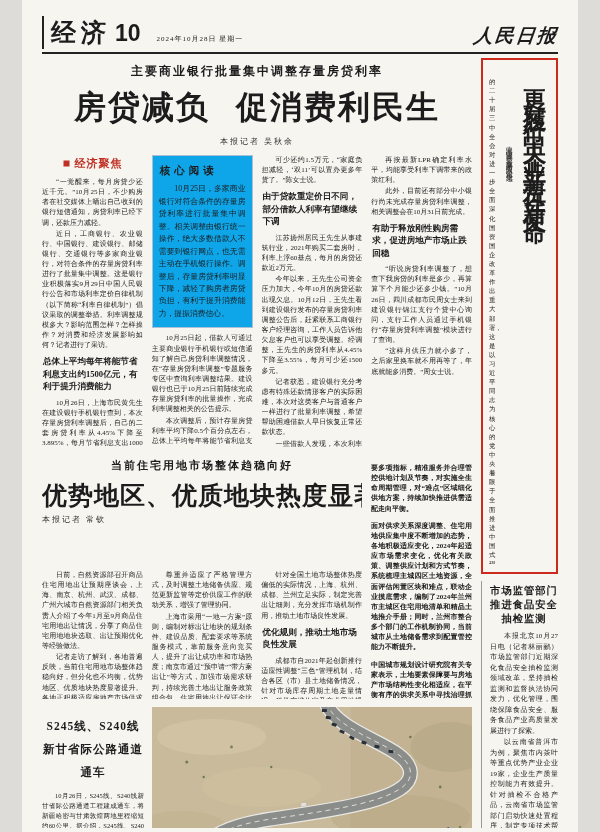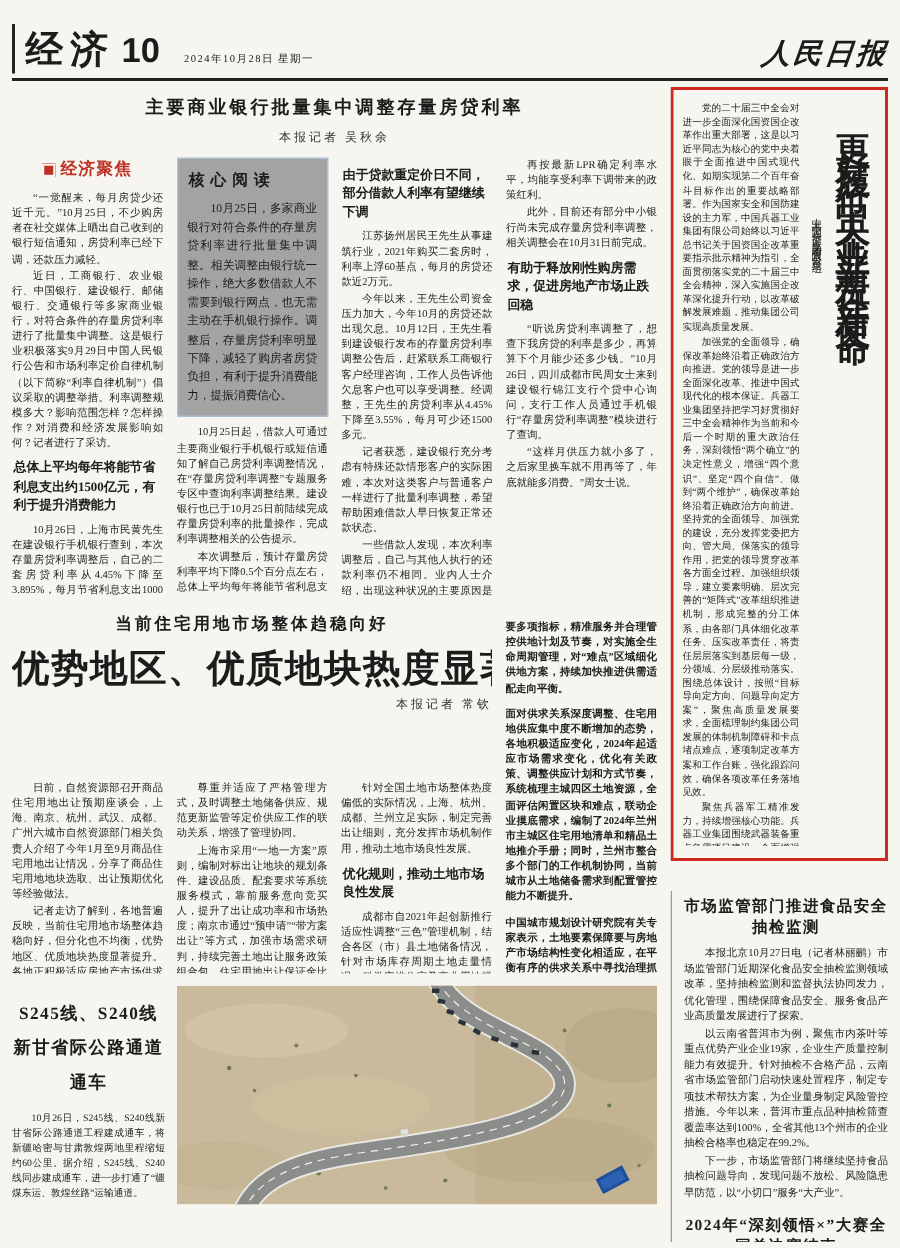--- a/index.html
+++ b/index.html
@@ -1,19 +1,19 @@
 <!DOCTYPE html>
 <html><head>
 <meta charset="utf-8">
 <style>
   html,body{margin:0;padding:0;background:#dddcd8;}
   .page{
-    width:600px;height:832px;margin:0 auto;background:#f7f5f0;
+    width:556px;height:832px;margin:0 auto;background:#f7f5f0;
     font-family:"Liberation Serif","DejaVu Serif",serif;color:#1c1c1c;
-    overflow:hidden;box-sizing:border-box;padding:0 8px;position:relative;
+    overflow:hidden;box-sizing:border-box;padding:0 20px;position:relative;
   }
   
   .masthead-row{display:flex;align-items:flex-end;border-bottom:2px solid #222;padding:16px 0 3px 0;}
   .header-left{border-left:2.5px solid #222;padding-left:7px;display:flex;align-items:baseline;}
   .section-label{font-size:25px;font-weight:bold;letter-spacing:5px;}
   .page-num{font-size:23px;font-weight:bold;margin-left:4px;font-family:"Liberation Sans",sans-serif;}
   .date-line{font-size:7px;margin-left:16px;letter-spacing:1px;}
   .masthead{margin-left:auto;font-size:19px;font-weight:bold;font-style:italic;transform:skewX(-6deg);letter-spacing:2px;}
   
   .page-body{display:flex;gap:9px;margin-top:4px;height:770px;overflow:hidden;}
@@ -23,46 +23,46 @@
   .kicker{text-align:center;font-weight:bold;font-size:12px;letter-spacing:2px;margin-top:5px;}
   .headline{text-align:center;font-weight:bold;font-size:32px;letter-spacing:2px;margin:6px 0 0 0;white-space:nowrap;}
   .headline .gap{display:inline-block;width:26px;}
   .byline{text-align:center;font-size:8px;letter-spacing:2px;margin:6px 0 8px 0;color:#333;}
   .cols{display:flex;gap:9px;height:292px;overflow:hidden;}
   .col{flex:1;font-size:7px;line-height:1.45;text-align:justify;overflow:hidden;}
   .col p,.land-col p,.rb-body p,.small-body p,.road-body p{margin:0 0 1px 0;text-indent:2em;}
   .col-subhead{font-weight:bold;font-size:8.6px;line-height:1.45;margin:5px 1px;text-indent:0;text-align:left;}
   .focus-tag{display:flex;justify-content:center;align-items:center;gap:3px;color:#bf2f23;font-weight:bold;font-size:11px;margin:1px 0 5px 0;letter-spacing:1px;}
   .focus-sq{width:9px;height:9px;background:#bf2f23;box-shadow:inset 0 0 0 1.5px #f7f5f0,inset 0 0 0 3px #bf2f23;}
-  .core-box{border:1px solid #a9c0d6;background:#a3a3a3;padding:7px 6px;margin-bottom:5px;}
+  .core-box{border:1px solid #a9c0d6;background:#0ea5e9;padding:7px 6px;margin-bottom:5px;}
   .core-box-title{font-weight:bold;font-size:10.5px;letter-spacing:4px;margin:0 0 5px 1px;}
   .core-box-text{font-size:7.8px;line-height:1.6;text-align:justify;text-indent:2em;}
   
   .red-box{border:2.5px solid #cd2a1e;height:516px;box-sizing:border-box;padding:8px 6px;display:flex;gap:5px;overflow:hidden;flex:0 0 516px;}
   .rb-body{flex:1;font-size:6.4px;line-height:1.42;text-align:justify;overflow:hidden;}
   .rb-byline{writing-mode:vertical-rl;font-size:6.8px;letter-spacing:2px;padding-top:72px;color:#222;height:300px;}
   .rb-headline{writing-mode:vertical-rl;font-size:23px;font-weight:bold;letter-spacing:10px;padding-top:4px;}
   
   .land{margin-top:9px;display:flex;gap:9px;height:243px;overflow:hidden;}
   .land-left{flex:0 0 320px;overflow:hidden;}
   .land-kicker{text-align:center;font-weight:bold;font-size:11px;letter-spacing:2px;margin-top:2px;}
   .land-headline{text-align:center;font-weight:bold;font-size:25px;letter-spacing:1px;margin:6px 0 2px 0;white-space:nowrap;}
-  .land-byline{text-align:right;font-size:8px;letter-spacing:2px;color:#333;margin-bottom:6px;}
+  .land-byline{text-align:left;font-size:8px;letter-spacing:2px;color:#333;margin-bottom:6px;}
   .land-cols{display:flex;gap:9px;height:182px;overflow:hidden;}
   .land-col{flex:1;font-size:7px;line-height:1.45;text-align:justify;overflow:hidden;margin-top:39px;}
   .land-col4{flex:0 0 101px;font-size:7px;line-height:1.45;text-align:justify;overflow:hidden;font-weight:bold;}
   
   .bottom-row{display:flex;gap:8px;margin-top:8px;height:146px;overflow:hidden;}
   .road-article{flex:0 0 102px;padding-top:8px;overflow:hidden;}
   .road-title{text-align:center;font-weight:bold;font-size:11.5px;line-height:2.0;letter-spacing:1px;}
   .road-body{font-size:6.5px;line-height:1.55;text-align:justify;margin-top:7px;}
   .photo-wrap{flex:1;overflow:hidden;}
   .photo-wrap svg{display:block;width:100%;height:100%;}
   
-  .right-lower{border-left:1px solid #9a9a96;padding-left:8px;margin-top:20px;flex:1;overflow:hidden;}
+  .right-lower{border-left:1px solid #9a9a96;padding-left:8px;margin-top:7px;flex:1;overflow:hidden;}
   .small-title{text-align:center;font-weight:bold;font-size:10.3px;letter-spacing:1px;margin:3px 0 5px 0;}
   .small-body{font-size:7px;line-height:1.5;text-align:justify;}
   .mt10{margin-top:10px;}
 </style>
 </head>
 <body>
 
 <div class="page">
 
   <div class="masthead-row">
@@ -73,20 +73,23 @@
     </div>
     <span class="masthead">人民日报</span>
   </div>
 
   <div class="page-body">
 
     <div class="left-region">
 
       <section>
         <div class="kicker">主要商业银行批量集中调整存量房贷利率</div>
+        <div class="headline">
+          <span>房贷减负</span><span class="gap"></span><span>促消费利民生</span>
+        </div>
         <div class="byline">本报记者 吴秋余</div>
 
         <div class="cols">
 
           <div class="col">
             <div class="focus-tag">
               <span class="focus-sq"></span>
               <span>经济聚焦</span>
             </div>
             <p>“一觉醒来，每月房贷少还近千元。”10月25日，不少购房者在社交媒体上晒出自己收到的银行短信通知，房贷利率已经下调，还款压力减轻。</p>
@@ -100,20 +103,21 @@
             <div class="core-box">
               <div class="core-box-title">核心阅读</div>
               <div class="core-box-text">10月25日，多家商业银行对符合条件的存量房贷利率进行批量集中调整。相关调整由银行统一操作，绝大多数借款人不需要到银行网点，也无需主动在手机银行操作。调整后，存量房贷利率明显下降，减轻了购房者房贷负担，有利于提升消费能力，提振消费信心。</div>
             </div>
             <p>10月25日起，借款人可通过主要商业银行手机银行或短信通知了解自己房贷利率调整情况，在“存量房贷利率调整”专题服务专区中查询利率调整结果。建设银行也已于10月25日前陆续完成存量房贷利率的批量操作，完成利率调整相关的公告提示。</p>
             <p>本次调整后，预计存量房贷利率平均下降0.5个百分点左右，总体上平均每年将能节省利息支出约1500亿元，惠及5000万户家庭、1.5亿居民。</p>
 
           </div>
 
           <div class="col">
+            <p>可少还约1.5万元，“家庭负担减轻，‘双11’可以置办更多年货了。”陈女士说。</p>
             <div class="col-subhead">由于贷款重定价日不同，部分借款人利率有望继续下调</div>
             <p>江苏扬州居民王先生从事建筑行业，2021年购买二套房时，利率上浮60基点，每月的房贷还款近2万元。</p>
             <p>今年以来，王先生公司资金压力加大，今年10月的房贷还款出现欠息。10月12日，王先生看到建设银行发布的存量房贷利率调整公告后，赶紧联系工商银行客户经理咨询，工作人员告诉他欠息客户也可以享受调整。经调整，王先生的房贷利率从4.45%下降至3.55%，每月可少还1500多元。</p>
             <p>记者获悉，建设银行充分考虑有特殊还款情形客户的实际困难，本次对这类客户与普通客户一样进行了批量利率调整，希望帮助困难借款人早日恢复正常还款状态。</p>
             <p>一些借款人发现，本次利率调整后，自己与其他人执行的还款利率仍不相同。业内人士介绍，出现这种状况的主要原因是各笔贷款的重定价日不同。常见的贷款重定价日是每年1月1日，也有的是贷款发放日对应的日期，这导致批量调整后不同借款人执行的LPR不尽相同。</p>
 
           </div>
 
           <div class="col">
             <p>再按最新LPR确定利率水平，均能享受利率下调带来的政策红利。</p>

